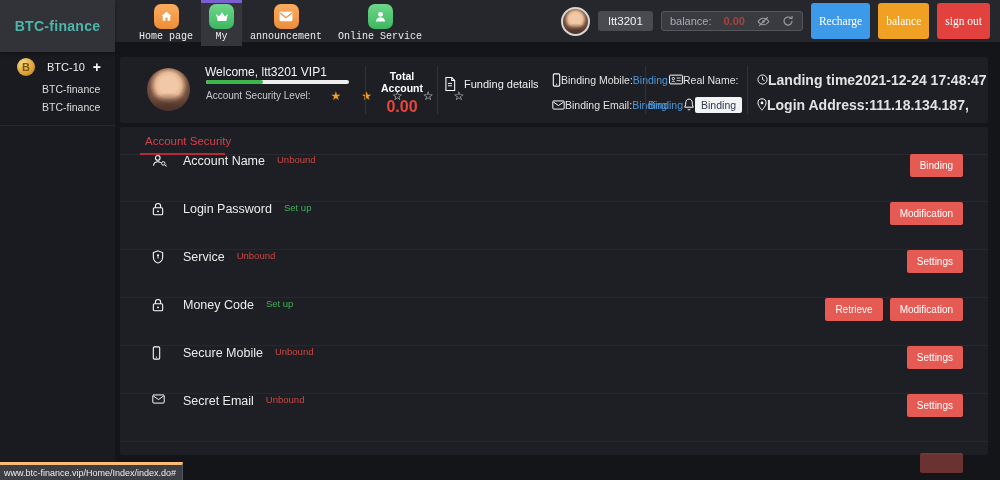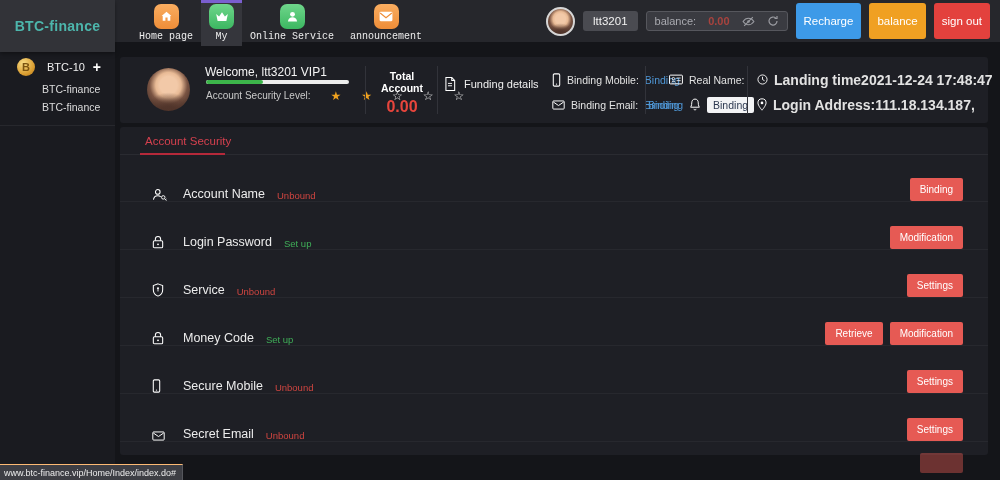--- a/index.html
+++ b/index.html
@@ -18,21 +18,21 @@
   .nav-label{font-size:10px;color:#ececec;margin-top:2px;white-space:nowrap;font-family:Liberation Mono, monospace;}
   .userbar{position:absolute;right:10px;top:0;height:42px;display:flex;align-items:center;gap:8px;}
   .avatar{border-radius:50%;
     background:
       radial-gradient(circle at 50% 118%, rgba(80,52,42,.95) 22%, rgba(80,52,42,0) 48%),
       radial-gradient(circle at 50% 40%, #f2c9a8 0 26%, #e8ba95 38%, #7a5443 56%, #53392f 76%, #3a2a24 100%);}
   .avatar-sm{width:25px;height:25px;border:2px solid #d6d6d6;}
   .chip{background:#4a4b51;border-radius:3px;padding:4px 10px;font-size:11.5px;color:#f2f2f2;}
   .balance-chip{background:#3a3b41;border:1px solid #56575d;border-radius:3px;padding:3px 8px;font-size:11px;color:#a9aab0;display:flex;align-items:center;gap:12px;}
   .balance-value{color:#a8433e;font-weight:bold;}
-  .btn-top{border:none;border-radius:3px;padding:12px 8px;font-size:11.5px;color:#fff;cursor:pointer;font-family:Liberation Sans, sans-serif;}
+  .btn-top{border:none;border-radius:3px;padding:12px 8px;font-size:11.5px;color:#fff;cursor:pointer;font-family:Liberation Serif, serif;}
   .btn-recharge{background:#3d9ae8;}
   .btn-drawing{background:#f0a022;}
   .btn-signout{background:#e3413d;}
   
   .logo-panel{position:absolute;left:0;top:0;width:115px;height:52px;background:#323338;display:flex;align-items:center;justify-content:center;z-index:5;box-shadow:0 2px 4px rgba(0,0,0,.35);}
   .logo-text{color:#4db6ac;font-weight:bold;font-size:14px;letter-spacing:.3px;}
   .sidebar{position:absolute;left:0;top:52px;width:115px;bottom:0;background:#1a1b20;}
   .market-row{display:flex;align-items:center;padding:6px 14px 4px 17px;}
   .coin{width:18px;height:18px;border-radius:50%;flex:none;
     background:radial-gradient(circle at 35% 30%, #f9dd84, #d89b2e 65%, #a8701a);
@@ -50,45 +50,45 @@
   .sec-row{position:absolute;left:86px;top:33px;display:flex;align-items:center;gap:20px;}
   .sec-label{font-size:10px;color:#c9c9c9;}
   .star{font-size:12px;line-height:10px;}
   .star-on{color:#f0a21f;}
   .star-off{color:#ececec;}
   .vdiv{position:absolute;top:9px;bottom:9px;width:1px;background:#32333a;}
   .total{position:absolute;left:250px;top:13px;width:64px;text-align:center;}
   .total-label{font-size:10.5px;font-weight:bold;color:#fff;}
   .total-value{font-size:16px;font-weight:bold;color:#e8453c;margin-top:4px;}
   .funding{position:absolute;left:324px;top:20px;display:flex;align-items:center;gap:8px;font-size:11px;color:#f0f0f0;cursor:pointer;}
-  .mini-row{display:flex;align-items:center;gap:6px;height:17px;font-size:10.5px;color:#e2e2e2;white-space:nowrap;}
+  .mini-row{display:flex;align-items:center;height:17px;font-size:10.5px;color:#e2e2e2;white-space:nowrap;}
   .mini-row + .mini-row{margin-top:8px;}
   .bind-col{position:absolute;left:432px;top:14px;}
   .link{color:#4f97d6;cursor:pointer;}
   .realname-col{position:absolute;left:528px;top:14px;}
   .realname-col .r1{padding-left:21px;}
   .white-btn{background:#f2f3f5;color:#2c3850;font-size:10.5px;padding:2px 6px;border-radius:2px;border:none;cursor:pointer;font-family:inherit;}
   .landing-col{position:absolute;left:637px;top:14px;font-size:10px;}
   .landing-col .mini-row{font-size:14px;font-weight:bold;}
   
   .tab-card{position:absolute;left:120px;top:127px;width:868px;height:328px;background:#1e1f25;border-radius:3px;}
   .tab-bar{position:relative;height:27px;border-bottom:1px solid #2a2b31;}
   .tab-active{position:absolute;left:25px;top:8px;font-size:11.5px;color:#d4404e;cursor:pointer;}
   .tab-underline{position:absolute;left:20px;bottom:-1px;width:85px;height:2px;background:#b5293a;}
   .sec-list{position:absolute;left:0;top:27px;right:0;}
-  .sec-item{height:47px;display:flex;align-items:flex-end;padding:0 25px 0 32px;border-bottom:1px solid #27282e;}
+  .sec-item{height:47px;display:flex;align-items:flex-start;padding:0 25px 0 32px;border-bottom:1px solid #27282e;}
   .row-icon{width:18px;margin-right:13px;display:flex;align-items:center;}
   .row-label{font-size:12.5px;color:#ececec;}
   .row-status{font-size:9.5px;margin-left:12px;}
   .st-red{color:#cf4540;}
   .st-green{color:#3fae58;}
   .row-spacer{flex:1;}
   .row-btn{background:#e65a54;color:#fff;font-size:10px;padding:6px 10px;border-radius:2px;border:none;margin-left:7px;cursor:pointer;font-family:inherit;}
   .faded-btn{position:absolute;left:920px;top:453px;width:43px;height:20px;background:#e65a54;opacity:.42;border-radius:2px;border:none;cursor:pointer;}
-  .status-bar{position:absolute;left:0;bottom:0;height:14px;background:#3d3e44;border-top:1px solid #fdba74;border-right:1px solid #55565c;font-size:9px;color:#ececec;padding:1px 6px 0 4px;white-space:nowrap;display:flex;align-items:center;}
+  .status-bar{position:absolute;left:0;bottom:0;height:14px;background:#3d3e44;border-top:3px solid #fdba74;border-right:1px solid #55565c;font-size:9px;color:#ececec;padding:1px 6px 0 4px;white-space:nowrap;display:flex;align-items:center;}
   svg{display:block;}
 </style>
 </head>
 <body>
 
 <div class="header">
   <div class="nav">
     <div class="nav-item">
       <span class="nav-icon orange">
         <svg width="13" height="13" viewBox="0 0 24 24">
@@ -99,36 +99,36 @@
     </div>
     <div class="nav-item active">
       <span class="nav-icon green">
         <svg width="14" height="12" viewBox="0 0 24 20">
             <path d="M2 5l5 4 5-7 5 7 5-4-2.5 12h-15z" fill="#fff"></path>
           </svg>
       </span>
       <span class="nav-label">My</span>
     </div>
     <div class="nav-item">
+      <span class="nav-icon orange">
+        <svg width="14" height="11" viewBox="0 0 24 18">
+            <rect x="1" y="1" width="22" height="16" rx="2" fill="#fff"></rect>
+            <path d="M2 3l10 8L22 3" stroke="#ee8d38" stroke-width="2" fill="none"></path>
+          </svg>
+      </span>
+      <span class="nav-label">announcement</span>
+    </div>
+    <div class="nav-item">
       <span class="nav-icon green">
         <svg width="13" height="13" viewBox="0 0 24 24">
             <circle cx="12" cy="8" r="4.5" fill="#fff"></circle>
             <path d="M3.5 21c.8-5 4.3-7.5 8.5-7.5s7.7 2.5 8.5 7.5z" fill="#fff"></path>
           </svg>
       </span>
       <span class="nav-label">Online Service</span>
-    </div>
-    <div class="nav-item">
-      <span class="nav-icon orange">
-        <svg width="14" height="11" viewBox="0 0 24 18">
-            <rect x="1" y="1" width="22" height="16" rx="2" fill="#fff"></rect>
-            <path d="M2 3l10 8L22 3" stroke="#ee8d38" stroke-width="2" fill="none"></path>
-          </svg>
-      </span>
-      <span class="nav-label">announcement</span>
     </div>
   </div>
 
   <div class="userbar">
     <div class="avatar avatar-sm"></div>
     <div class="chip">ltt3201</div>
     <div class="balance-chip">
       <span>balance:</span>
       <span class="balance-value">0.00</span>
       <span>

